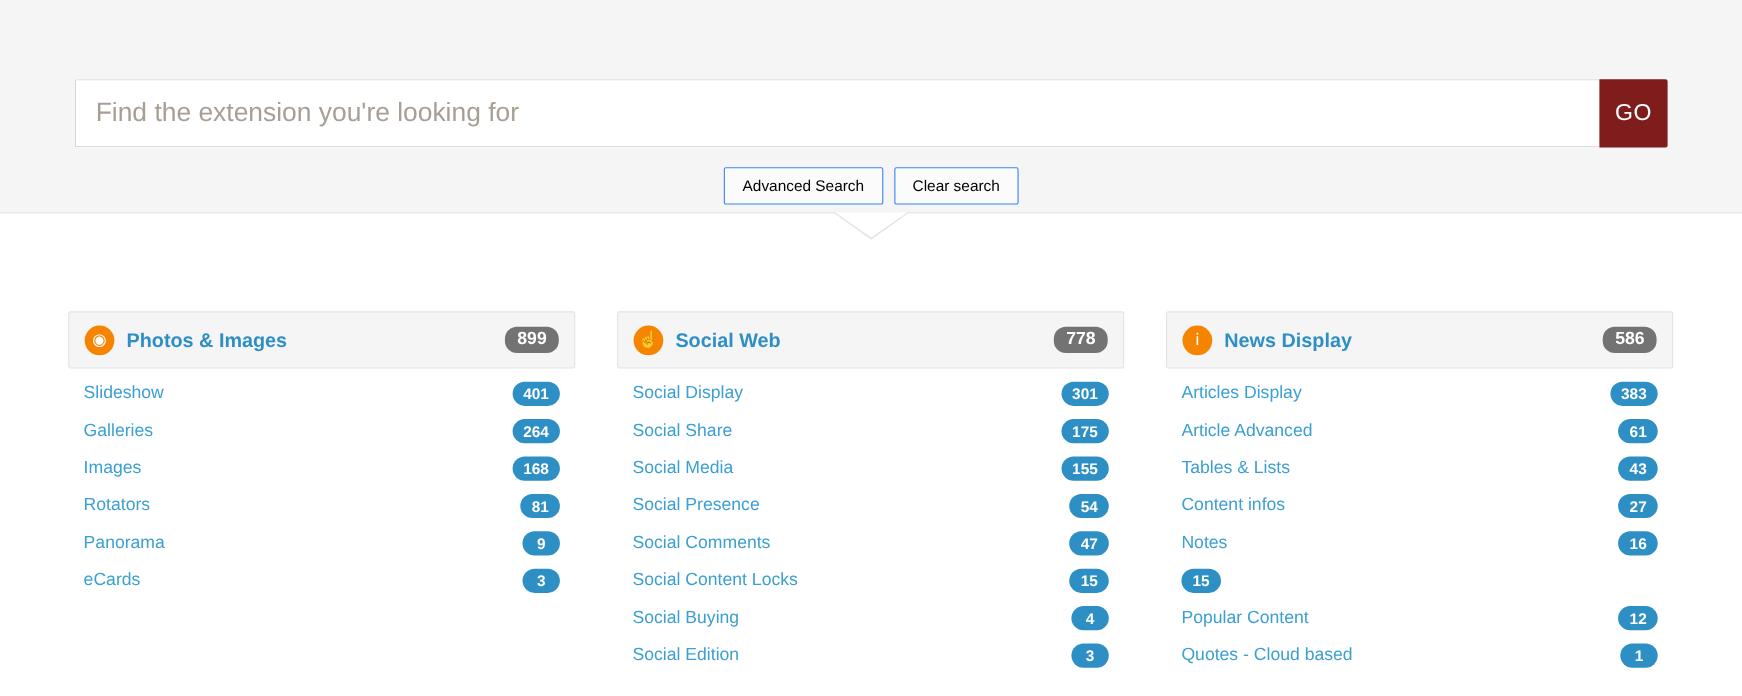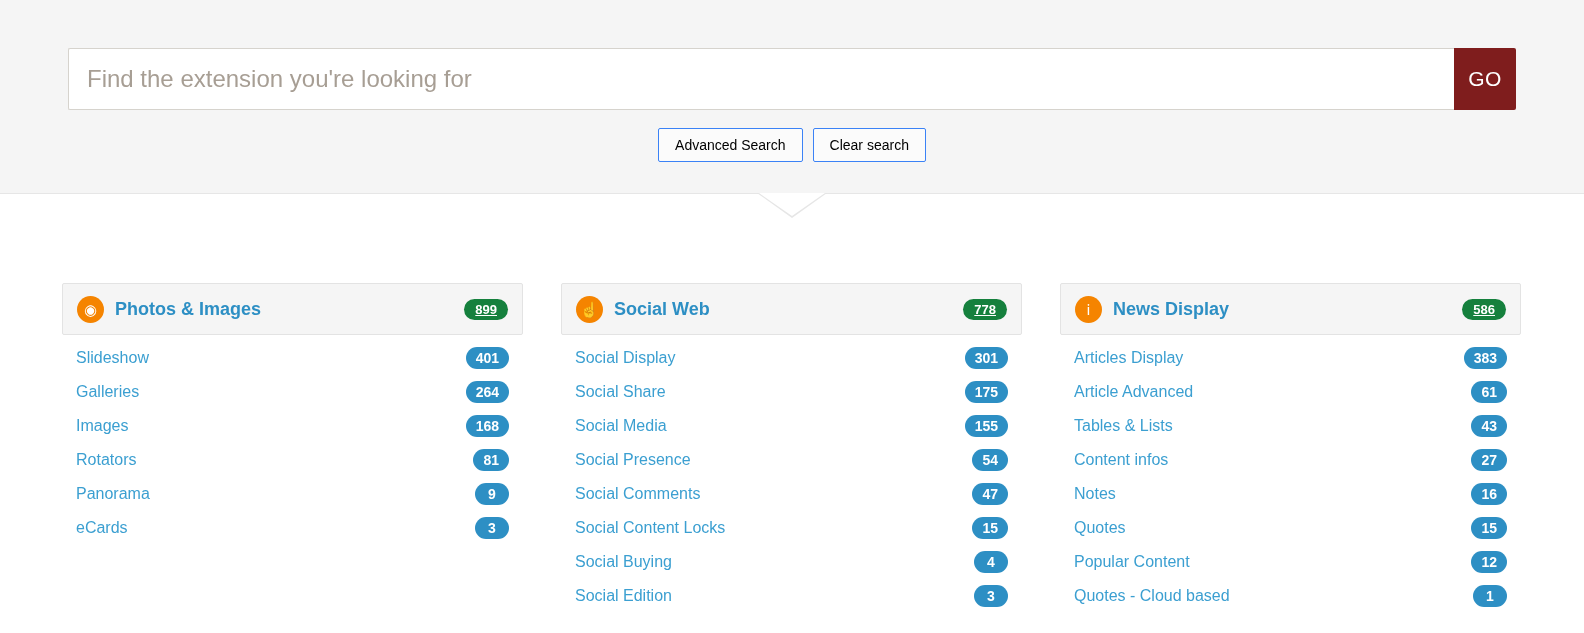--- a/index.html
+++ b/index.html
@@ -17,21 +17,21 @@
     position: relative;
     background: #f5f5f5;
     border-bottom: 1px solid #e6e6e6;
     height: 194px;
     padding-top: 0;
   }
   .search-row {
     display: flex;
     width: 1448px;
     margin: 0 auto;
-    padding-top: 48px;
+    padding-top: 72px;
   }
   .search-input {
     flex: 1;
     height: 62px;
     border: 1px solid #d6d3cd;
     border-right: none;
     background: #ffffff;
     font-size: 24px;
     color: #6f6f6f;
     padding: 0 18px;
@@ -126,29 +126,28 @@
     flex: 0 0 auto;
     margin-right: 11px;
   }
   .cat-title {
     font-size: 18px;
     font-weight: bold;
     color: #2d8fc4;
     flex: 1;
   }
   .cat-count {
-    background: #15803d;
+    background: #737373;
     color: #ffffff;
-    font-size: 13px;
+    font-size: 16px;
     font-weight: bold;
     border-radius: 11px;
     padding: 3px 11px;
     min-width: 42px;
     text-align: center;
-    text-decoration: underline;
   }
 
   .sub-list { margin-top: 6px; }
   .sub-item {
     display: flex;
     align-items: center;
     height: 34px;
     padding: 0 14px 0 14px;
   }
   .sub-label {
@@ -283,21 +282,20 @@
       </div>
       <div class="sub-item">
         <span class="sub-label">Content infos</span>
         <span class="sub-count">27</span>
       </div>
       <div class="sub-item">
         <span class="sub-label">Notes</span>
         <span class="sub-count">16</span>
       </div>
       <div class="sub-item">
-        <span class="sub-label">Quotes</span>
         <span class="sub-count">15</span>
       </div>
       <div class="sub-item">
         <span class="sub-label">Popular Content</span>
         <span class="sub-count">12</span>
       </div>
       <div class="sub-item">
         <span class="sub-label">Quotes - Cloud based</span>
         <span class="sub-count">1</span>
       </div>

